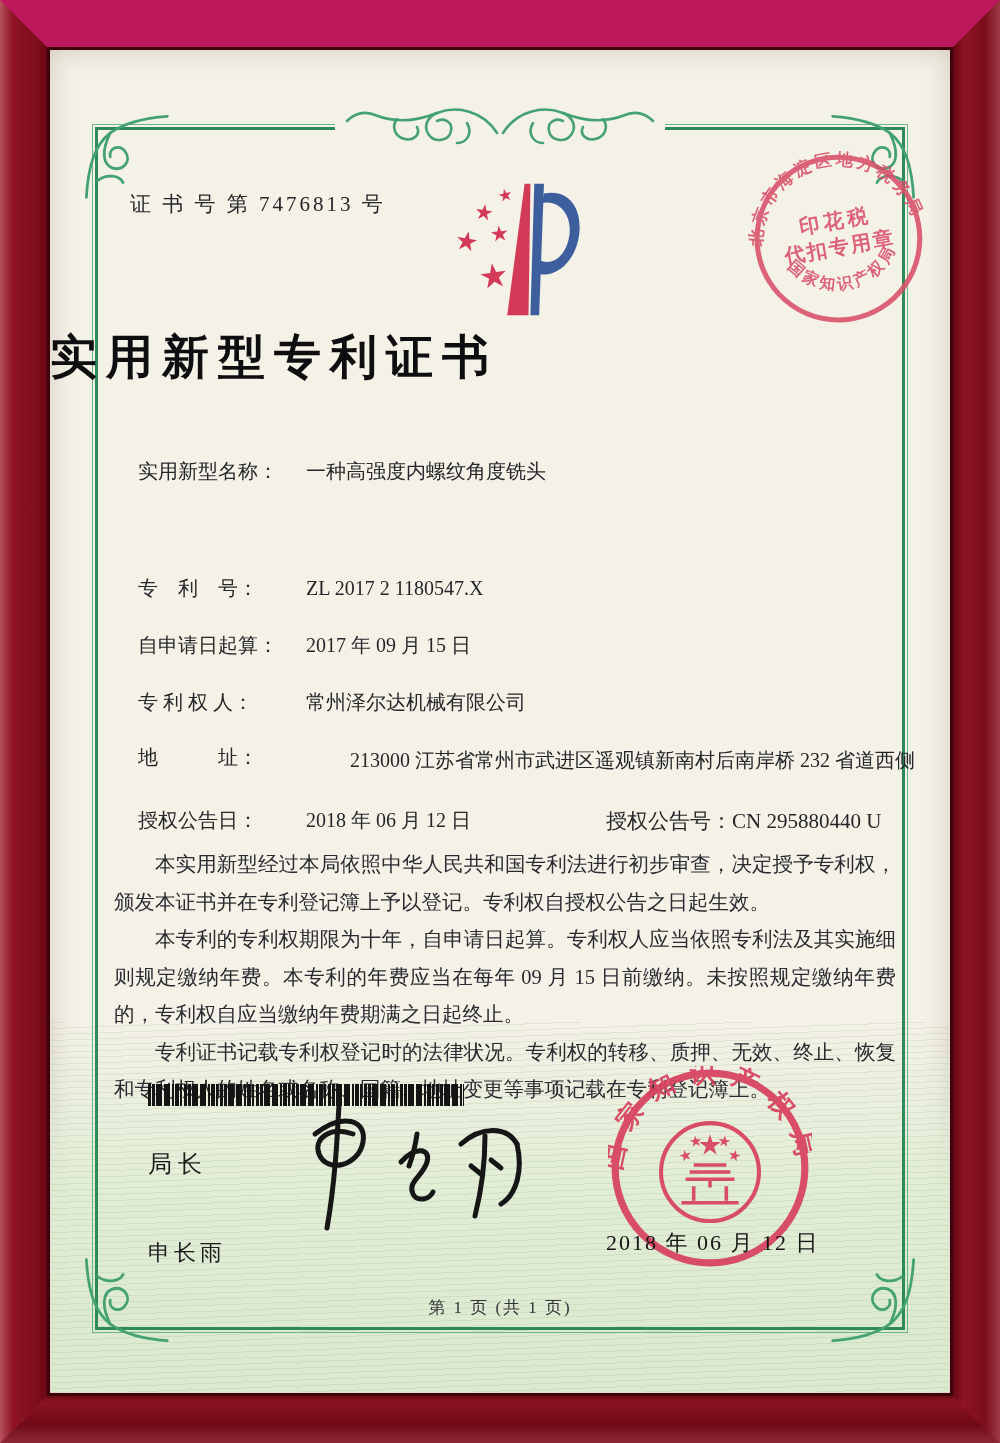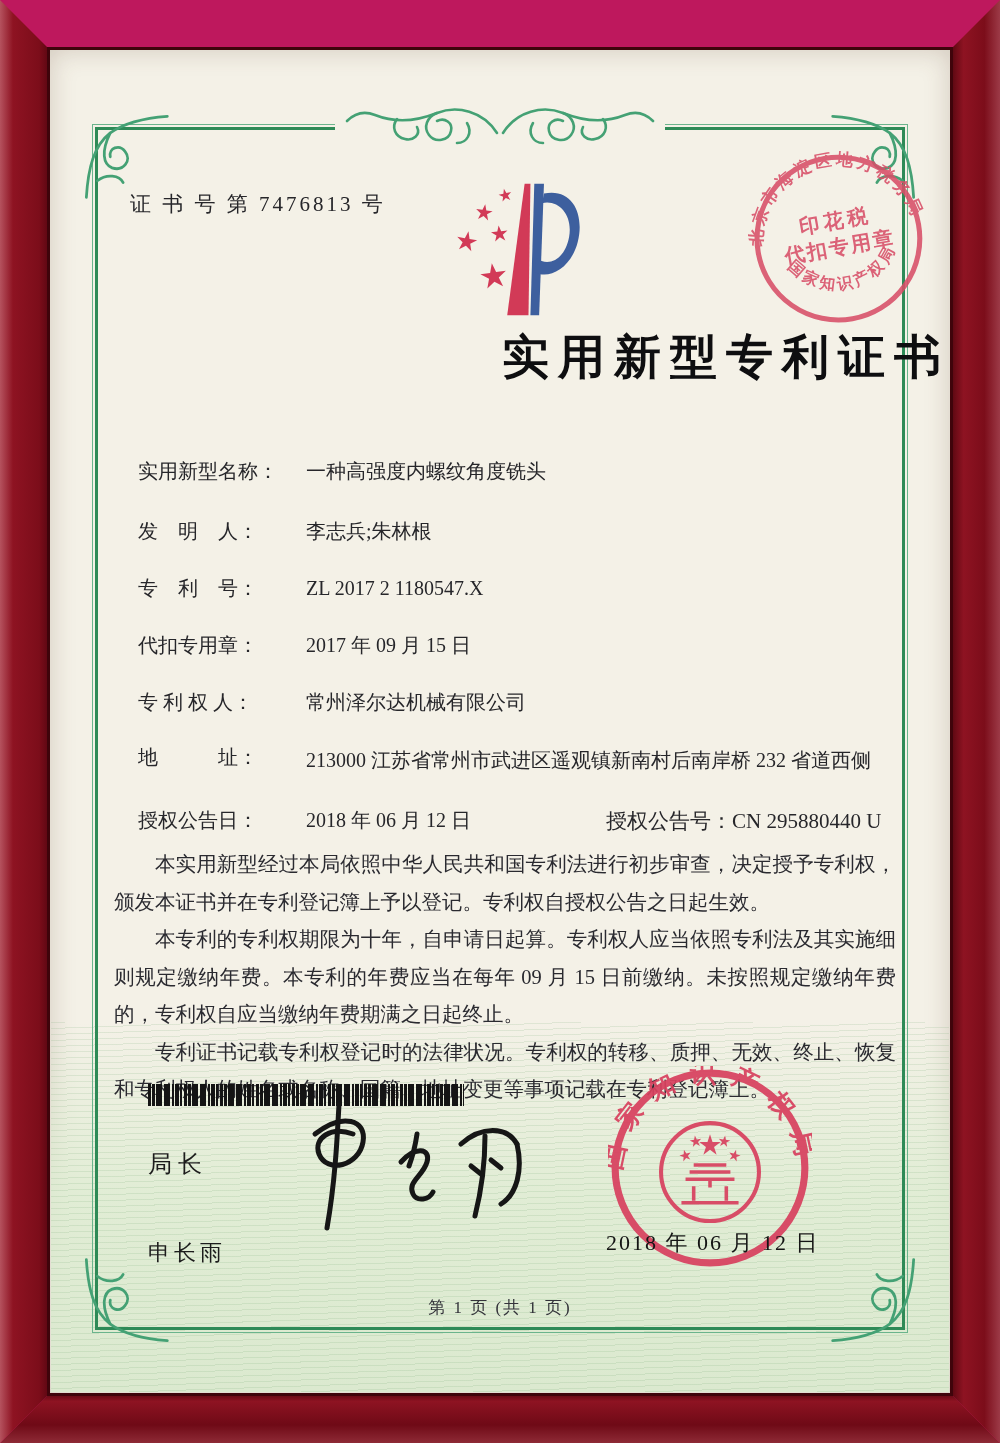--- a/index.html
+++ b/index.html
@@ -38,27 +38,27 @@
   .corner-tl{left:-14px;top:-16px;}
   .corner-tr{right:-14px;top:-16px;transform:scale(-1,1);}
   .corner-bl{left:-14px;bottom:-16px;transform:scale(1,-1);}
   .corner-br{right:-14px;bottom:-16px;transform:scale(-1,-1);}
 
   
   .content{position:absolute;inset:0;z-index:4;color:#26262a;}
   .abs{position:absolute;}
   .cert-no{left:80px;top:140px;font-size:21px;letter-spacing:3px;}
   .logo{left:362px;top:128px;}
-  .title{left:0;width:100%;top:276px;text-align:right;font-size:47px;font-weight:bold;
+  .title{left:0;width:100%;top:276px;text-align:left;font-size:47px;font-weight:bold;
     letter-spacing:9px;color:#0e0e10;}
   .stamp{left:700px;top:100px;transform:rotate(-10deg);opacity:.88;}
 
   .field-row{left:88px;font-size:20px;white-space:nowrap;}
   .field-label{display:inline-block;width:168px;}
-  .row-addr{white-space:normal;display:flex;}
+  .row-addr{white-space:normal;display:flex;gap:44px;}
   .row-addr .field-label{flex:0 0 168px;}
   .row-addr .field-value{width:568px;line-height:1.6;}
   .grant-right{left:556px;font-size:21px;white-space:nowrap;}
 
   .paras{left:64px;top:796px;width:782px;font-size:20.5px;line-height:1.83;
     text-align:justify;color:#2a2a30;}
   .paras p{margin:0;text-indent:2em;}
 
   .barcode{left:98px;top:1034px;width:316px;height:22px;background:
     repeating-linear-gradient(90deg,#141414 0 2px,transparent 2px 4px),
@@ -151,28 +151,25 @@
         <text font-size="15.5" font-weight="bold" fill="#d84f68" letter-spacing="3">
           <textPath href="#taxArcBot" startOffset="50%" text-anchor="middle">国家知识产权局</textPath>
         </text>
       </svg>
 
       <div class="abs title">实用新型专利证书</div>
 
       <div class="abs field-row" style="top:408px">
         <span class="field-label">实用新型名称：</span><span class="field-value">一种高强度内螺纹角度铣头</span>
       </div>
-      <div class="abs field-row" style="top:468px">
-        <span class="field-label">发　明　人：</span><span class="field-value">李志兵;朱林根</span>
-      </div>
       <div class="abs field-row" style="top:525px">
         <span class="field-label">专　利　号：</span><span class="field-value">ZL 2017 2 1180547.X</span>
       </div>
       <div class="abs field-row" style="top:582px">
-        <span class="field-label">代扣专用章：</span><span class="field-value">2017 年 09 月 15 日</span>
+        <span class="field-label">自申请日起算：</span><span class="field-value">2017 年 09 月 15 日</span>
       </div>
       <div class="abs field-row" style="top:639px">
         <span class="field-label">专 利 权 人：</span><span class="field-value">常州泽尔达机械有限公司</span>
       </div>
       <div class="abs field-row row-addr" style="top:694px">
         <span class="field-label">地　　　址：</span>
           <span class="field-value">213000 江苏省常州市武进区遥观镇新南村后南岸桥 232 省道西侧</span>
       </div>
       <div class="abs field-row" style="top:757px">
         <span class="field-label">授权公告日：</span><span class="field-value">2018 年 06 月 12 日</span>

